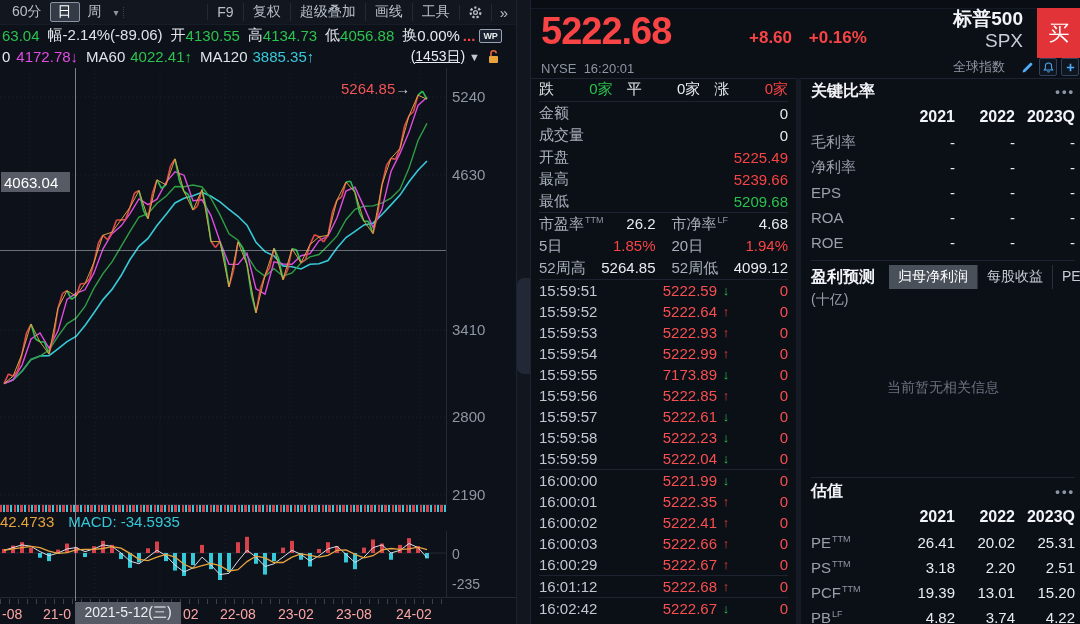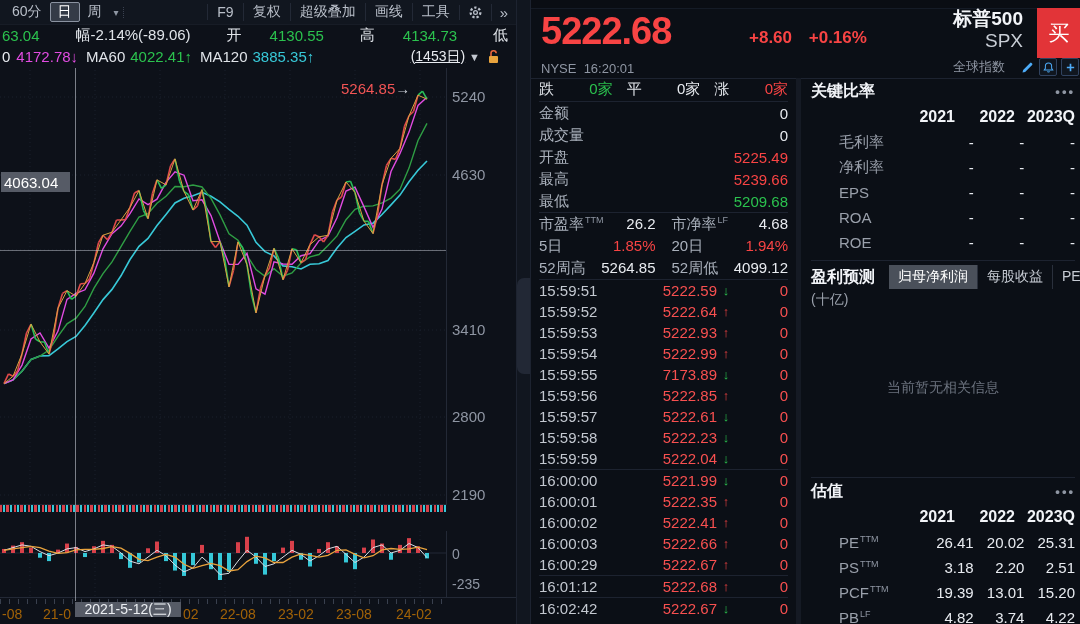--- a/index.html
+++ b/index.html
@@ -10,21 +10,21 @@
   .left{position:absolute;left:0;top:0;width:516px;height:624px;}
   .toolbar{position:absolute;left:0;top:0;width:516px;height:24px;display:flex;align-items:center;
            background:#11161f;font-size:14px;color:#b9bfc9;border-bottom:1px solid #171c26;}
   .tb-btn{padding:1px 8px;cursor:default;white-space:nowrap;}
   .tb-btn.sel{background:#343b47;border:1px solid #8b93a1;border-radius:2px;color:#fff;padding:0 7px;}
   .tb-dd{color:#8f96a3;font-size:10px;padding:0 4px;border-right:1px dotted #3a4150;margin-right:4px;}
   .tb-spacer{flex:1;}
   .tb-act{padding:0 9px;border-left:1px solid #232936;white-space:nowrap;}
   .tb-ico{padding:0 8px;border-left:1px solid #232936;display:flex;align-items:center;color:#b9bfc9;}
   .inforow{position:absolute;left:2px;width:514px;font-size:15px;white-space:nowrap;display:flex;align-items:center;}
-  .ir1{top:25px;height:21px;gap:28px;}
+  .ir1{top:25px;height:21px;}
   .ir2{top:46px;height:21px;}
   .g{color:#2bc24e;} .r{color:#f84444;} .w{color:#e8ebf0;} .mg{color:#e24ce2;} .cy{color:#38c9d8;}
   .lbl{color:#dfe3e8;margin-left:8px;}
   .wp-badge{display:inline-block;margin-left:4px;border:1px solid #9aa3b2;border-radius:2px;background:#1a212e;
             color:#e8ebf0;font-size:9px;font-weight:bold;padding:1px 3px;line-height:10px;}
   .range-link{margin-left:auto;margin-right:4px;color:#e8ebf0;text-decoration:underline;font-size:14px;}
   .dd-tri{color:#c3c8d0;font-size:11px;margin-right:6px;}
   .pane{position:absolute;left:0;top:68px;width:446px;height:436px;border-right:1px solid #232936;border-bottom:1px solid #1d2330;}
   .yaxis{position:absolute;left:446px;top:68px;width:70px;height:436px;font-size:15px;color:#8f96a3;}
   .ytick{position:absolute;left:6px;}
@@ -36,22 +36,22 @@
      repeating-linear-gradient(90deg,#d8404a 0 2px,#0d1119 2px 3px,#35c8d8 3px 5px,#0d1119 5px 6px,
      #d8404a 6px 9px,#0d1119 9px 10px,#35c8d8 10px 12px,#0d1119 12px 14px);}
   .macdlabels{position:absolute;left:0;top:512px;height:19px;font-size:15px;display:flex;align-items:center;}
   .macd-v1{color:#e8a33d;margin-right:14px;}
   .macd-v2{color:#35c8d8;}
   .macdpane{position:absolute;left:0;top:531px;width:446px;height:66px;border-right:1px solid #232936;}
   .macd-axis{position:absolute;left:452px;font-size:14px;color:#8f96a3;}
   .xaxis{position:absolute;left:0;top:597px;width:516px;height:27px;border-top:1px solid #232936;}
   .xruler{position:absolute;left:0;top:1px;width:446px;height:5px;
           background:repeating-linear-gradient(90deg,#39404e 0 1px,transparent 1px 9px);}
-  .xlab{position:absolute;top:8px;font-size:14px;color:#a16207;white-space:nowrap;}
-  .xcross{position:absolute;left:75px;top:4px;width:106px;height:15px;background:#565b66;color:#eceff3;
+  .xlab{position:absolute;top:8px;font-size:14px;color:#fca5a5;white-space:nowrap;}
+  .xcross{position:absolute;left:75px;top:4px;width:106px;height:22px;background:#565b66;color:#eceff3;
           font-size:14px;display:flex;align-items:center;justify-content:center;z-index:4;}
   .ch-v{position:absolute;left:75px;top:68px;width:1px;height:533px;background:rgba(215,220,230,.55);z-index:3;}
   .ch-h{position:absolute;left:0;top:250px;width:446px;height:1px;background:rgba(215,220,230,.45);z-index:3;}
   .collapse{position:absolute;left:516px;top:0;width:14px;height:624px;background:#11161f;border-left:1px solid #1d2330;}
   .collapse .tab{position:absolute;left:0;top:278px;width:14px;height:90px;background:#222835;border-radius:7px 0 0 7px;
                  display:flex;align-items:center;justify-content:center;color:#9aa0ab;font-size:12px;}
   
   .right{position:absolute;left:530px;top:0;width:550px;height:624px;background:#0b0f16;border-left:1px solid #1d2330;}
   .topstrip{position:absolute;left:0;top:0;width:550px;height:8px;background:#0a0d13;border-bottom:1px solid #151b26;}
   .hdr{position:absolute;left:0;top:8px;width:550px;height:70px;border-bottom:1px solid #1d2330;}
@@ -85,21 +85,21 @@
   .sup{font-size:9px;color:#8f96a3;vertical-align:super;margin-left:1px;}
   .trow{height:21px;display:flex;align-items:center;font-size:15px;}
   .t-time{width:70px;color:#c3c8d0;}
   .t-price{width:108px;text-align:right;color:#f85050;}
   .t-arrow{width:18px;text-align:center;font-weight:bold;font-size:13px;}
   .t-vol{flex:1;text-align:right;color:#f85050;}
   .sech{height:26px;display:flex;justify-content:space-between;align-items:center;}
   .sech .ttl{font-size:16px;font-weight:bold;color:#f2f4f8;}
   .more{color:#8f96a3;letter-spacing:2px;font-size:13px;font-weight:bold;}
   .rhead{display:flex;height:26px;align-items:center;font-weight:bold;color:#f2f4f8;font-size:16px;}
-  .rrow{display:flex;height:25px;align-items:center;font-size:15px;margin-left:28px;}
+  .rrow{display:flex;height:25px;align-items:center;font-size:15px;}
   .c-label{width:84px;color:#9aa0ab;}
   .rrow .c-label{color:#9aa0ab;}
   .c-val{flex:1;text-align:right;color:#e8ebf0;}
   .rhead .c-val{color:#f2f4f8;}
   .fc{border-top:1px solid #1d2330;margin-top:5px;position:relative;height:216px;}
   .fchead{display:flex;align-items:center;height:28px;margin-top:2px;}
   .fchead .ttl{font-size:16px;font-weight:bold;color:#f2f4f8;white-space:nowrap;}
   .tabs{display:flex;margin-left:14px;font-size:14px;align-items:stretch;}
   .tab{padding:3px 9px;color:#c6cbd3;border-left:1px solid #2a303c;white-space:nowrap;}
   .tab:first-child{border-left:none;}
@@ -294,20 +294,24 @@
         <span class="ytick" style="top: 253px;">3410</span>
         <span class="ytick" style="top: 340px;">2800</span>
         <span class="ytick" style="top: 418px;">2190</span>
       </div>
     <div class="ycross">4063.04</div>
     <div class="ch-v"></div>
     <div class="ch-h"></div>
 
     <div class="volstrip"></div>
 
+    <div class="macdlabels">
+      <span class="macd-v1">42.4733</span>
+      <span class="macd-v2">MACD: -34.5935</span>
+    </div>
     <div class="macdpane">
       <svg id="macd-svg" width="446" height="66" viewBox="0 0 446 66">
           <line x1="30" y1="0" x2="30" y2="66" stroke="#1b212c" stroke-dasharray="1 3"></line>
           <line x1="95" y1="0" x2="95" y2="66" stroke="#1b212c" stroke-dasharray="1 3"></line>
           <line x1="160" y1="0" x2="160" y2="66" stroke="#1b212c" stroke-dasharray="1 3"></line>
           <line x1="225" y1="0" x2="225" y2="66" stroke="#1b212c" stroke-dasharray="1 3"></line>
           <line x1="290" y1="0" x2="290" y2="66" stroke="#1b212c" stroke-dasharray="1 3"></line>
           <line x1="355" y1="0" x2="355" y2="66" stroke="#1b212c" stroke-dasharray="1 3"></line>
           <line x1="420" y1="0" x2="420" y2="66" stroke="#1b212c" stroke-dasharray="1 3"></line>
           <line x1="0" y1="22" x2="446" y2="22" stroke="#232936"></line>

